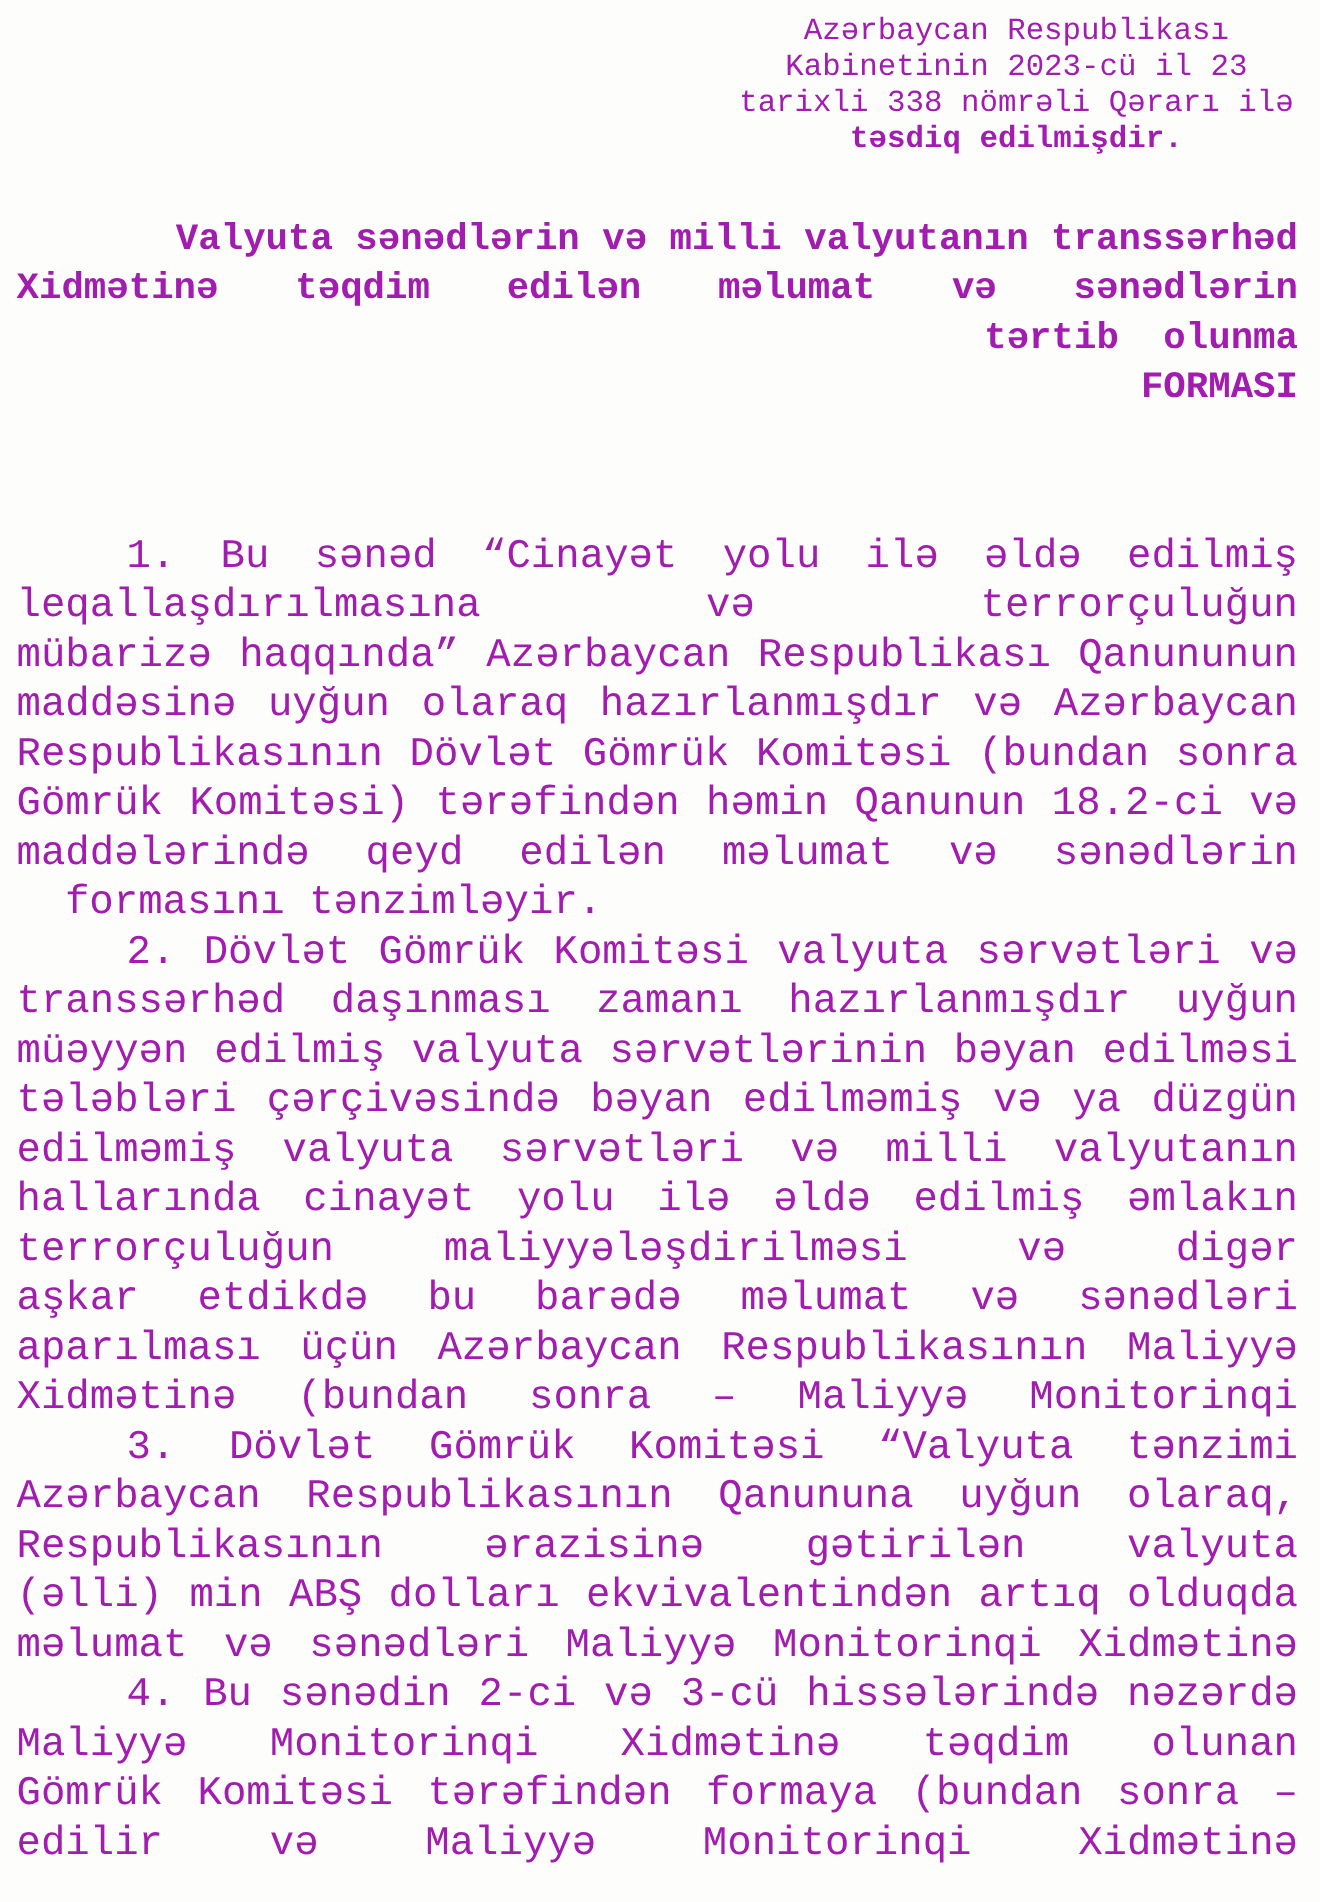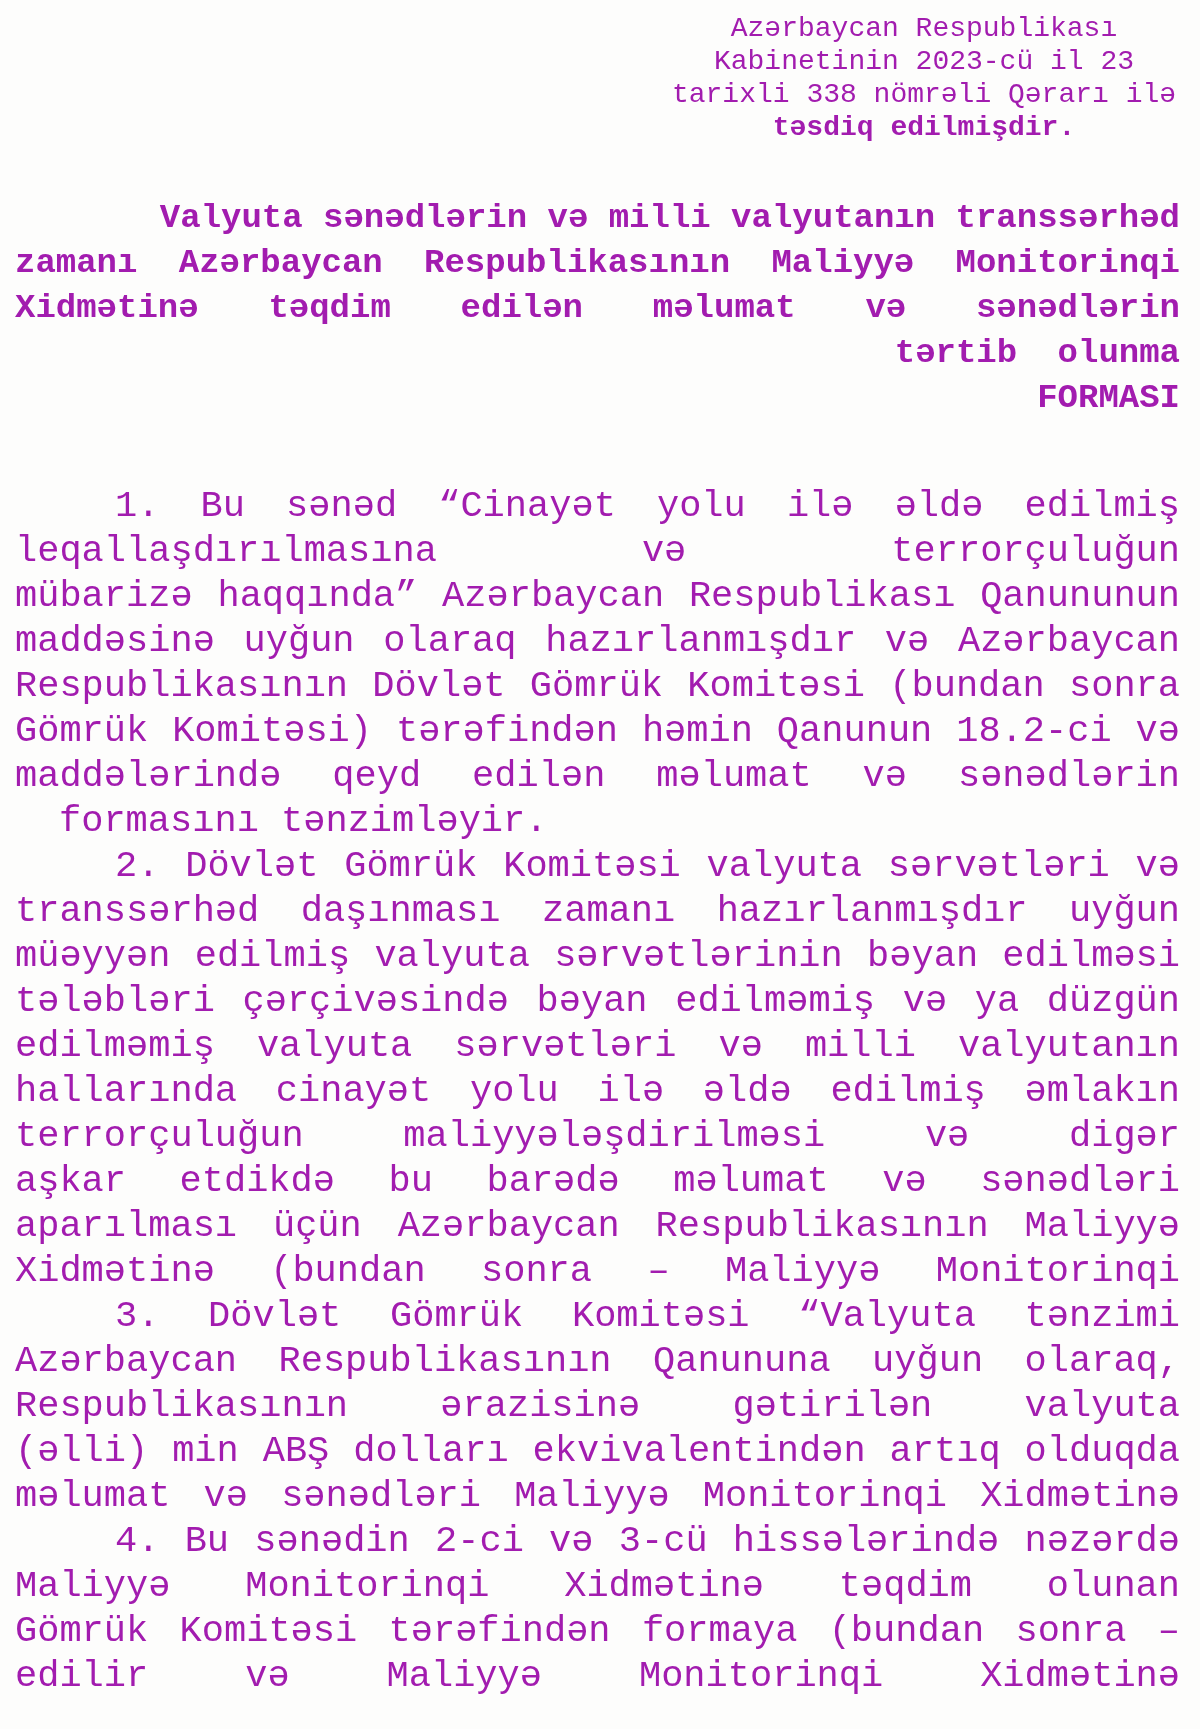--- a/index.html
+++ b/index.html
@@ -66,21 +66,20 @@
 <div class="page">
   <div class="approval">
       <div class="line cline">Azərbaycan Respublikası Nazirlər</div>
       <div class="line cline">Kabinetinin 2023-cü il 23 sentyabr</div>
       <div class="line cline">tarixli 338 nömrəli Qərarı ilə</div>
       <div class="line cline bold">təsdiq edilmişdir.</div>
     </div>
 
   <div class="doc-title">
       <div class="line jline">Valyuta sənədlərin və milli valyutanın transsərhəd daşınması</div>
-      <div class="line jline">zamanı Azərbaycan Respublikasının Maliyyə Monitorinqi</div>
       <div class="line jline">Xidmətinə təqdim edilən məlumat və sənədlərin</div>
       <div class="line cline wide">tərtib olunma</div>
       <div class="line cline">FORMASI</div>
     </div>
 
   <div class="doc-body">
       <div class="paragraph">
         <div class="line jline indent">1. Bu sənəd “Cinayət yolu ilə əldə edilmiş əmlakın</div>
         <div class="line jline">leqallaşdırılmasına və terrorçuluğun maliyyələşdirilməsinə qarşı</div>
         <div class="line jline">mübarizə haqqında” Azərbaycan Respublikası Qanununun 18.5-ci</div>

